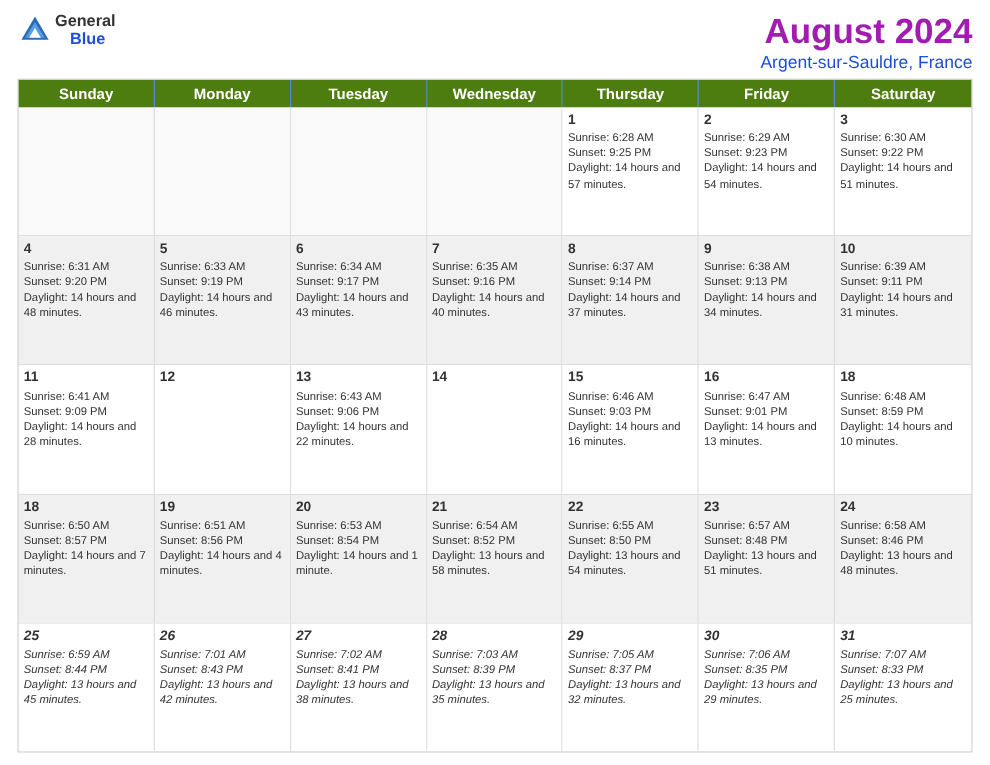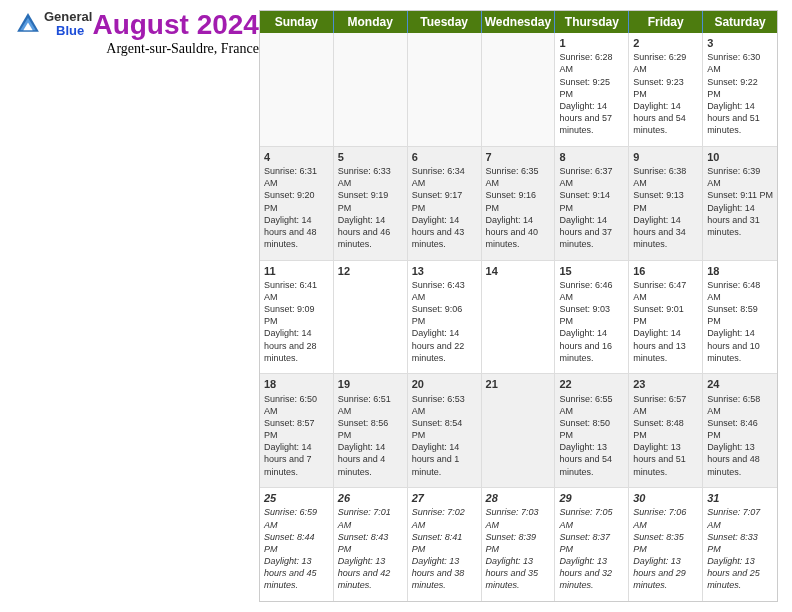--- a/index.html
+++ b/index.html
@@ -8,20 +8,21 @@
       background: #fff;
       width: 792px;
       height: 612px;
       overflow: hidden;
     }
     .page {
       width: 792px;
       height: 612px;
       padding: 10px 14px;
       display: flex;
+      flex-direction: column;
     }
     .header {
       display: flex;
       justify-content: space-between;
       align-items: flex-start;
       margin-bottom: 6px;
     }
     .logo {
       display: flex;
       align-items: center;
@@ -42,22 +43,21 @@
       text-align: right;
     }
     .month-year {
       font-size: 28px;
       font-weight: bold;
       color: #a21caf;
       line-height: 1.1;
     }
     .location {
       font-size: 14px;
-      color: #000000;
-      font-family: Liberation Serif, serif;
+      color: #1d4ed8;
     }
     .calendar {
       flex: 1;
       display: flex;
       flex-direction: column;
       border: 1px solid #ccc;
     }
     .cal-header {
       display: grid;
       grid-template-columns: repeat(7, 1fr);
@@ -225,20 +225,21 @@
           <div class="cal-cell shaded">
             <span class="day-num">19</span>
             <div class="cell-text">Sunrise: 6:51 AM<br>Sunset: 8:56 PM<br>Daylight: 14 hours and 4 minutes.</div>
           </div>
           <div class="cal-cell shaded">
             <span class="day-num">20</span>
             <div class="cell-text">Sunrise: 6:53 AM<br>Sunset: 8:54 PM<br>Daylight: 14 hours and 1 minute.</div>
           </div>
           <div class="cal-cell shaded">
             <span class="day-num">21</span>
+            <div class="cell-text">Sunrise: 6:54 AM<br>Sunset: 8:52 PM<br>Daylight: 13 hours and 58 minutes.</div>
           </div>
           <div class="cal-cell shaded">
             <span class="day-num">22</span>
             <div class="cell-text">Sunrise: 6:55 AM<br>Sunset: 8:50 PM<br>Daylight: 13 hours and 54 minutes.</div>
           </div>
           <div class="cal-cell shaded">
             <span class="day-num">23</span>
             <div class="cell-text">Sunrise: 6:57 AM<br>Sunset: 8:48 PM<br>Daylight: 13 hours and 51 minutes.</div>
           </div>
           <div class="cal-cell shaded">

